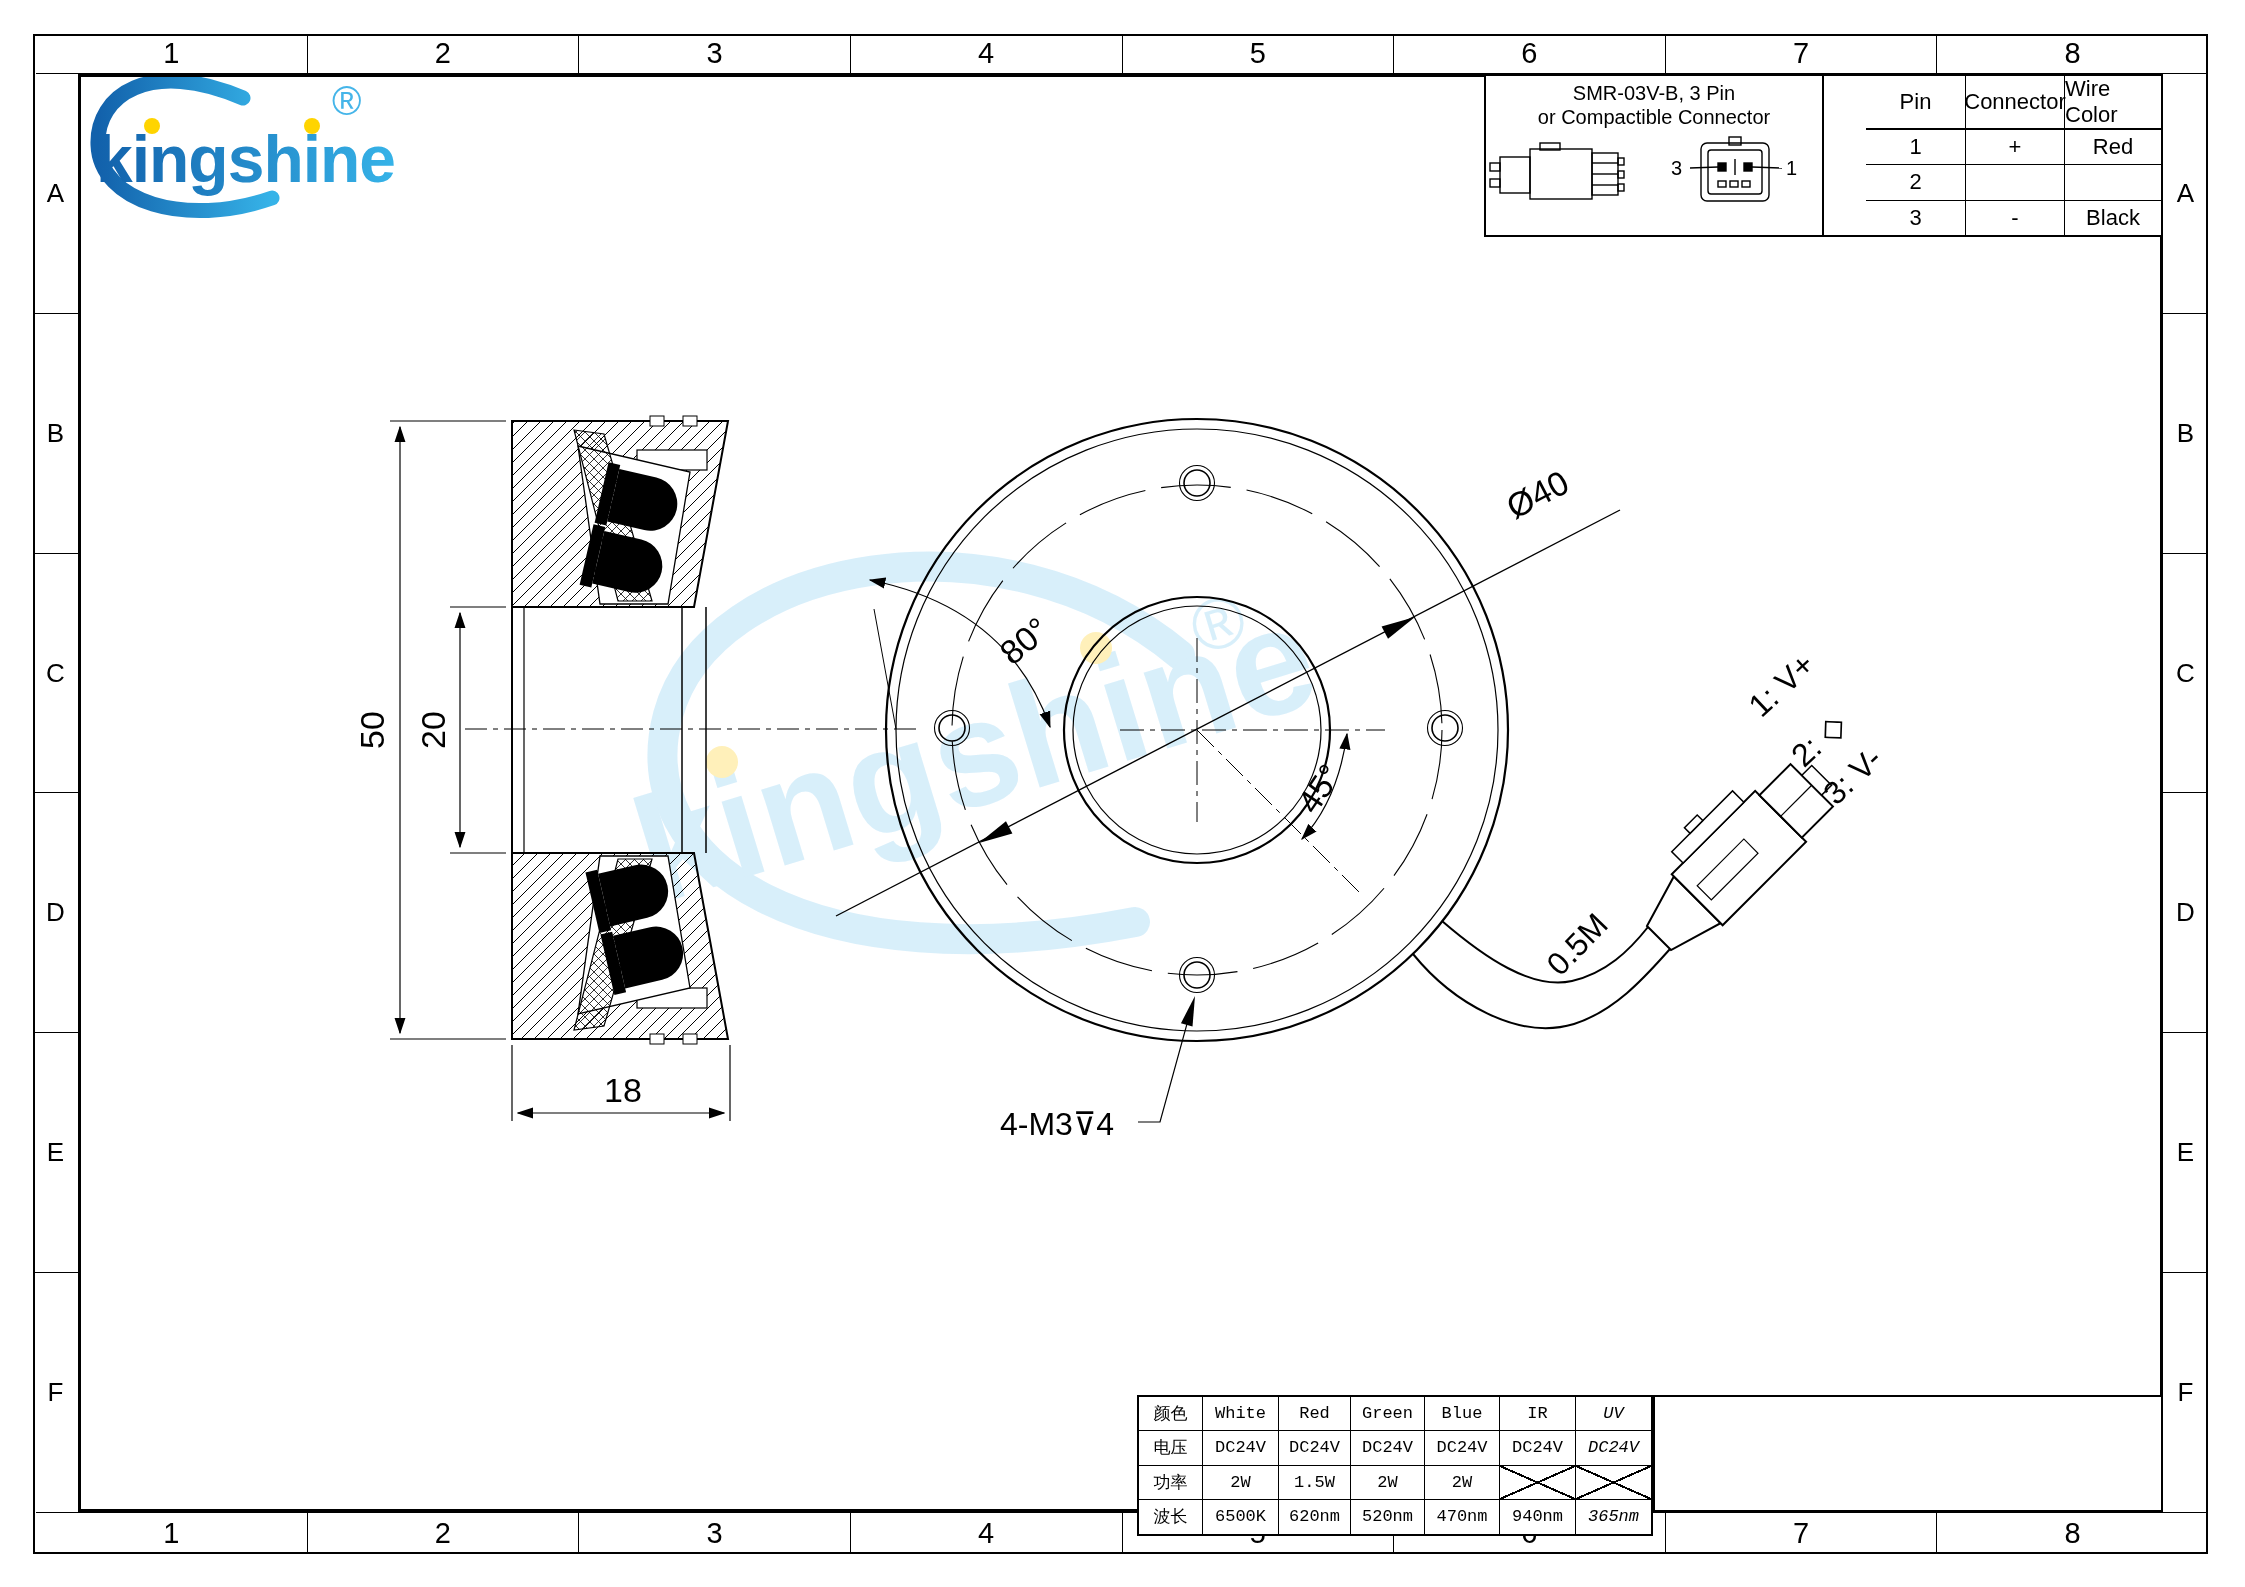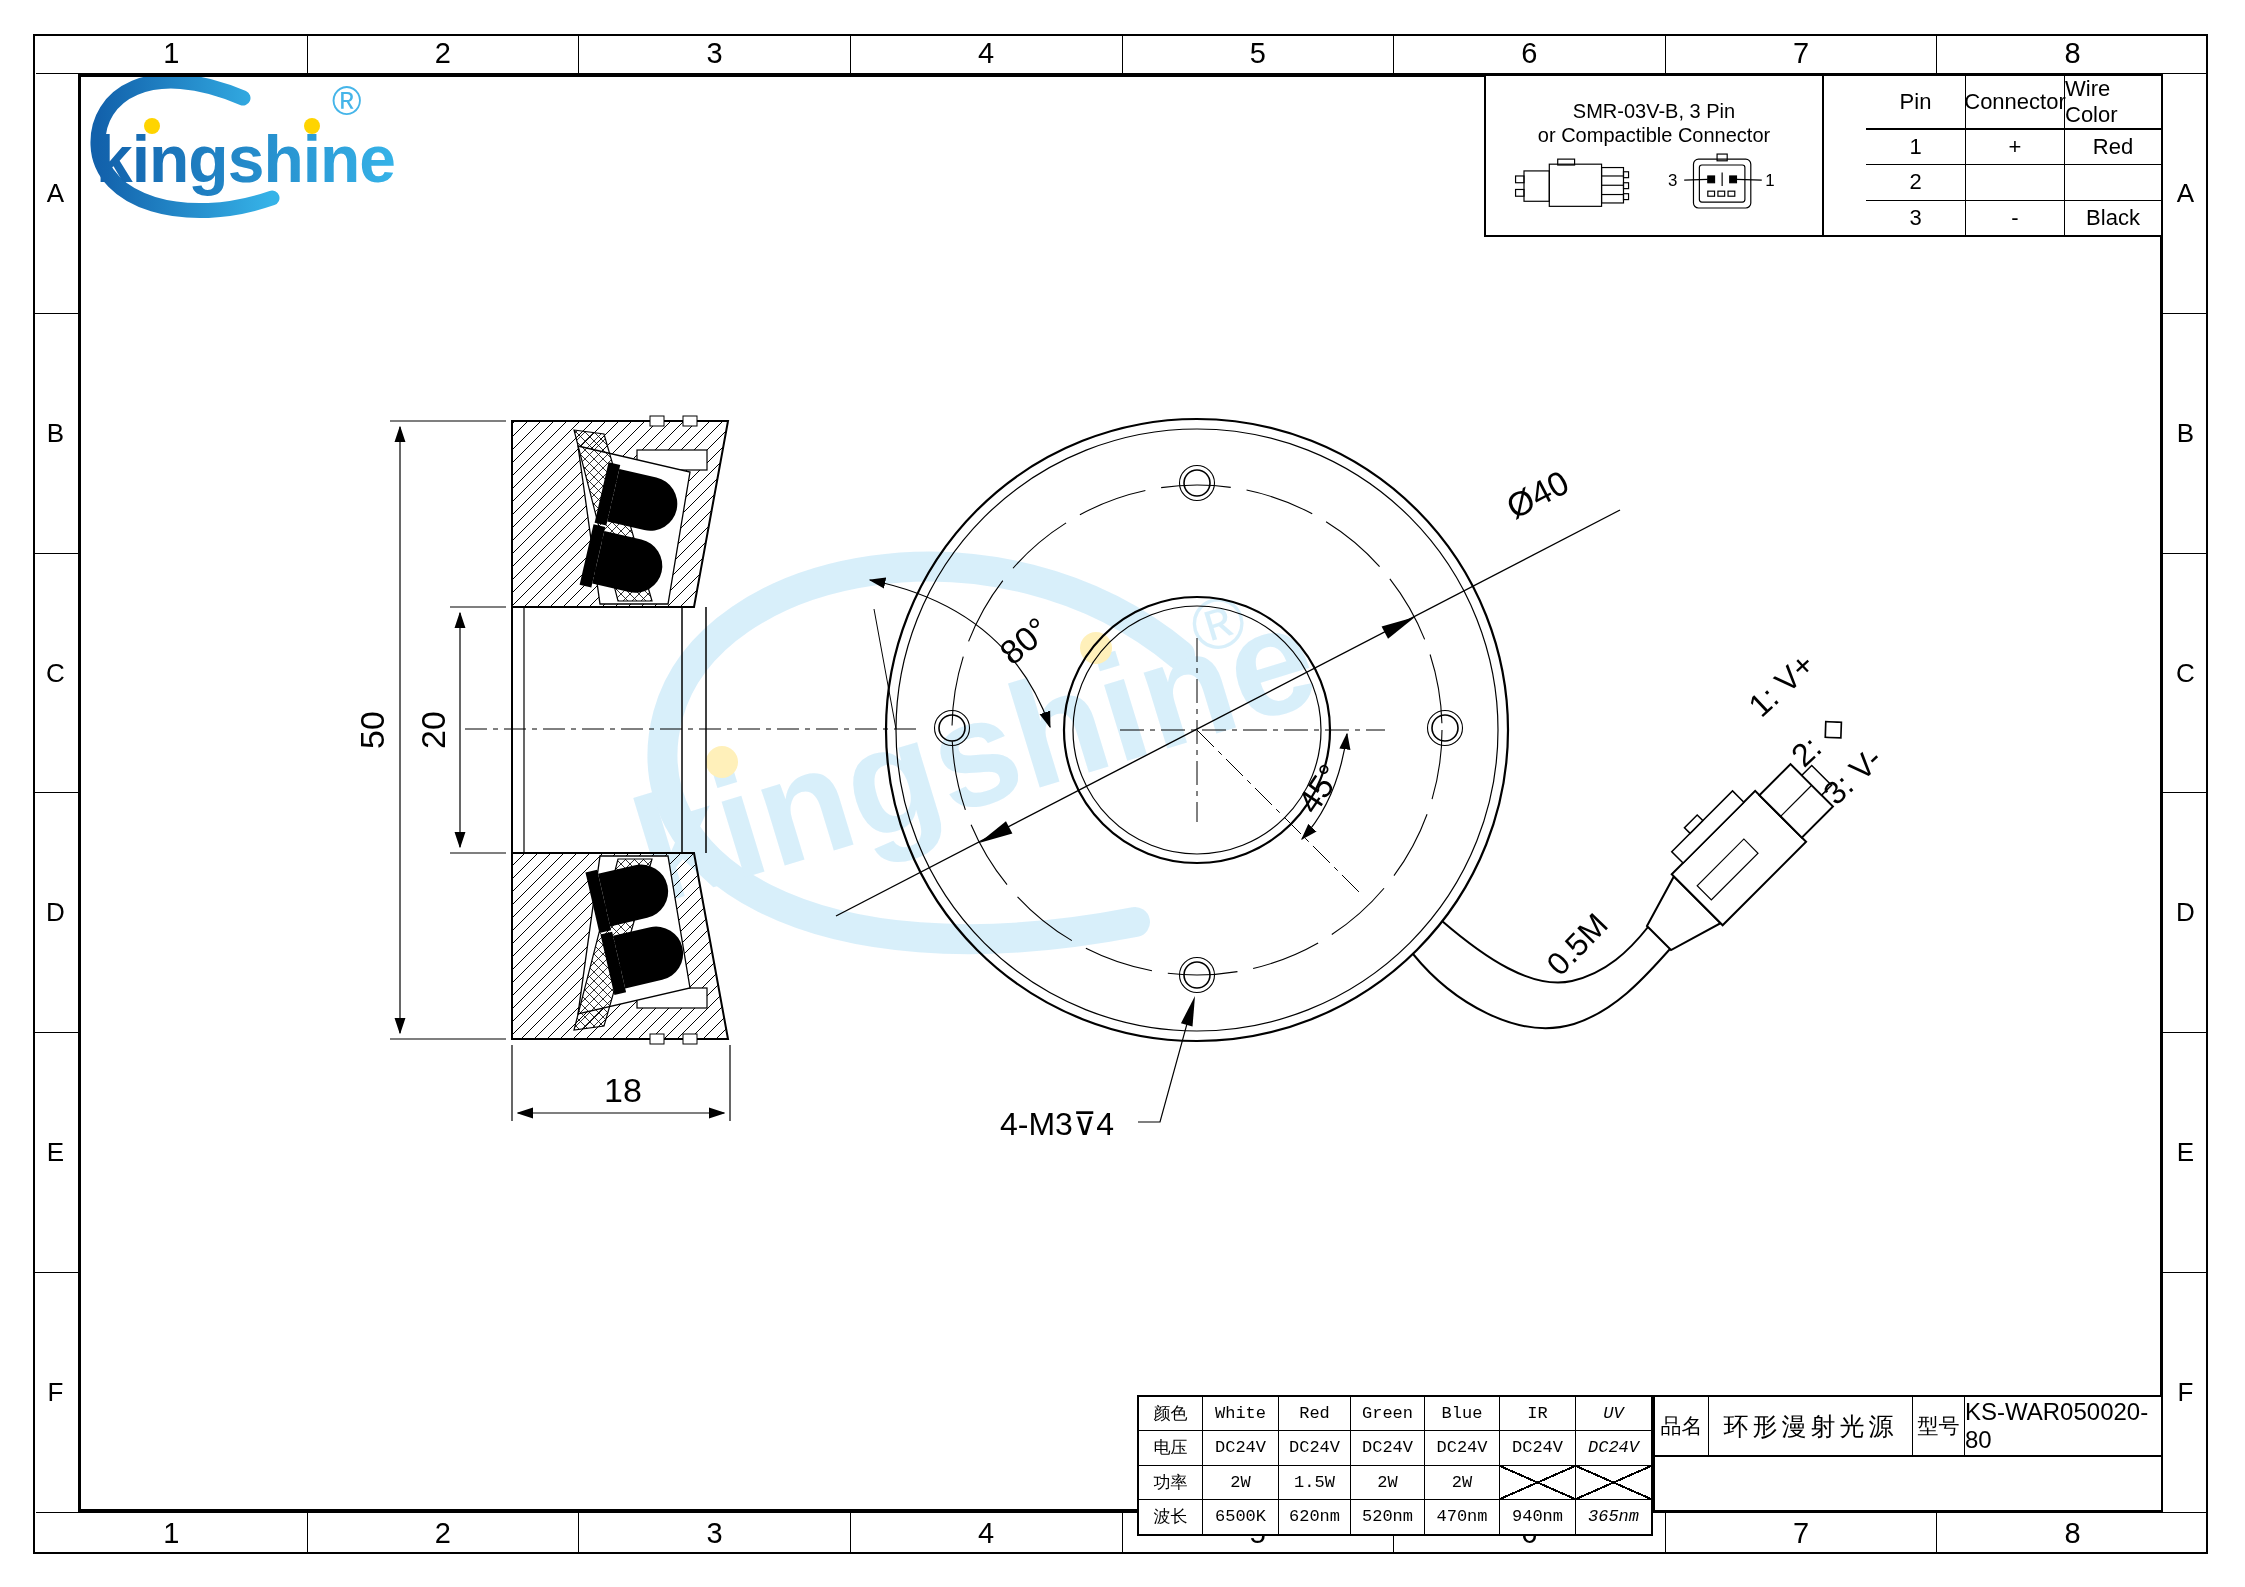--- a/index.html
+++ b/index.html
@@ -14,21 +14,21 @@
   #band-bottom{left:36px;top:1512px;width:2172px;height:42px;border-top:1.5px solid #000;}
   #band-left{left:33px;top:74px;width:45px;height:1438px;flex-direction:column;}
   #band-right{left:2163px;top:74px;width:45px;height:1438px;flex-direction:column;}
   .band .cell{flex:1;display:flex;align-items:center;justify-content:center;font-size:29px;box-sizing:border-box;}
   #band-top .cell+.cell,#band-bottom .cell+.cell{border-left:1.5px solid #000;}
   #band-left .cell+.cell,#band-right .cell+.cell{border-top:1.5px solid #000;}
   #band-left .cell,#band-right .cell{font-size:26px;}
   
   #connector-box{left:1484px;top:74px;width:679px;height:163px;border:2px solid #000;box-sizing:border-box;display:flex;background:#fff;}
   #connector-left{width:338px;border-right:2px solid #000;box-sizing:border-box;display:flex;flex-direction:column;}
-  #connector-title{text-align:center;font-size:20px;line-height:24px;padding-top:23px;}
+  #connector-title{text-align:center;font-size:20px;line-height:24px;padding-top:5px;}
   #pin-table{flex:1;display:flex;flex-direction:column;padding-left:42px;}
   .pin-row{display:grid;grid-template-columns:100px 99px 1fr;flex:1;}
   .pin-row>div{display:flex;align-items:center;justify-content:center;font-size:22px;box-sizing:border-box;border-right:1.5px solid #000;}
   .pin-row>div:last-child{border-right:none;}
   .pin-row{border-bottom:1.5px solid #000;}
   .pin-row:last-child{border-bottom:none;}
   .pin-row.hdr{border-bottom:2px solid #000;}
   
   #spec-table{left:1137px;top:1395px;width:516px;height:141px;border:2px solid #000;box-sizing:border-box;
     display:grid;grid-template-columns:64px 76px 72px 74px 75px 76px auto;grid-template-rows:repeat(4,1fr);background:#fff;}
@@ -330,19 +330,13 @@
   <div>波长</div>
   <div>6500K</div>
   <div>620nm</div>
   <div>520nm</div>
   <div>470nm</div>
   <div>940nm</div>
   <div>365nm</div>
 </div>
 
 <div class="abs" id="title-block">
-  <div id="title-top">
-    <div class="tb-label">品名</div>
-    <div id="product-name">环形漫射光源</div>
-    <div class="tb-label">型号</div>
-    <div id="model-value">KS-WAR050020-80</div>
-  </div>
 </div>
 
 </body></html>

